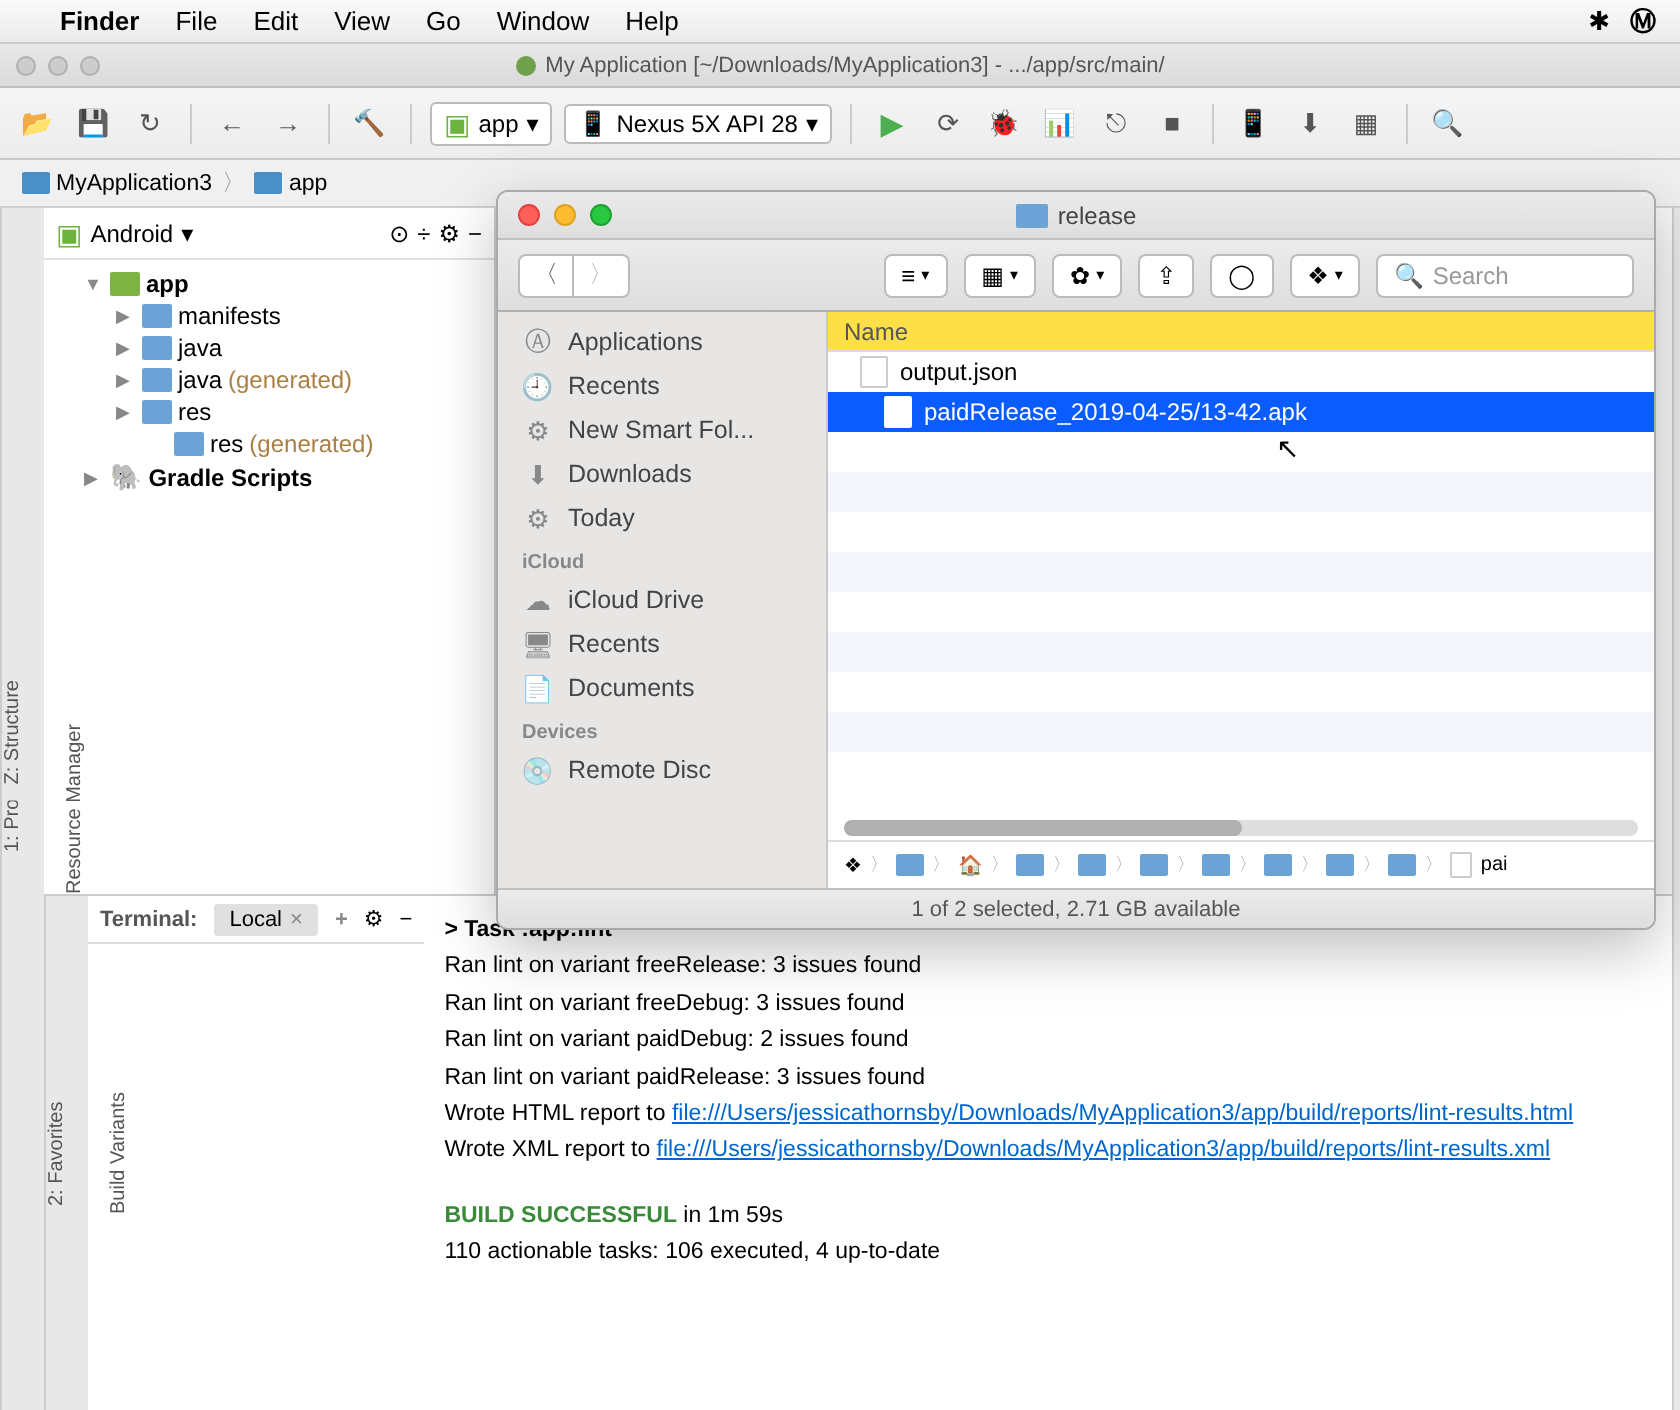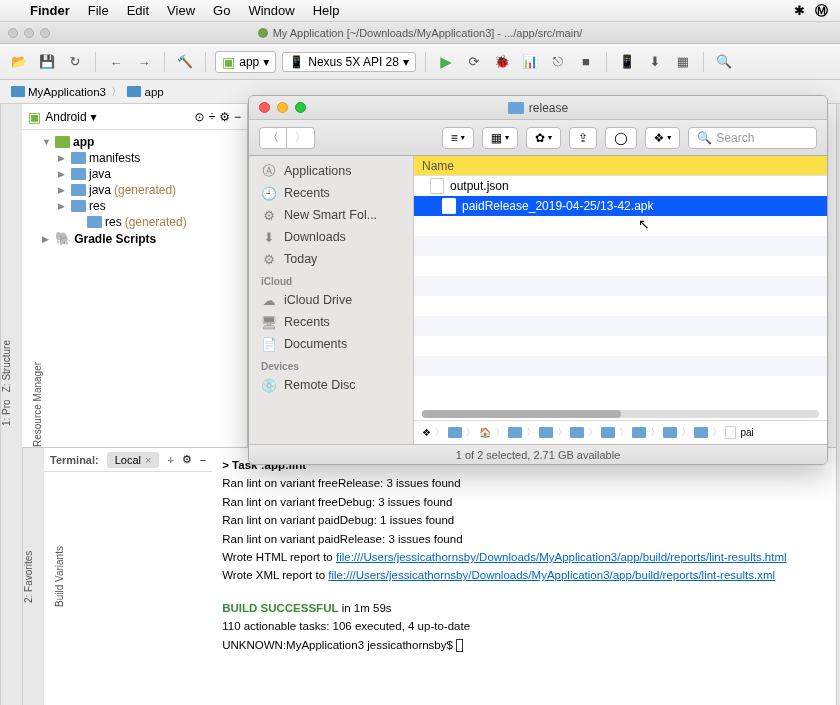--- a/index.html
+++ b/index.html
@@ -259,28 +259,27 @@
               <span style="color:#888;">×</span>
             </span>
             <span style="color:#888;font-weight:700;">+</span>
             <span style="margin-left:auto;">⚙</span>
             <span>−</span>
           </div>
           <div class="term-content">
             <div class="term-bold">&gt; Task :app:lint</div>
             <div>Ran lint on variant freeRelease: 3 issues found</div>
             <div>Ran lint on variant freeDebug: 3 issues found</div>
-            <div>Ran lint on variant paidDebug: 1 issues found</div>
+            <div>Ran lint on variant paidDebug: 2 issues found</div>
             <div>Ran lint on variant paidRelease: 3 issues found</div>
             <div><span>Wrote HTML report to </span><span class="term-link">file:///Users/jessicathornsby/Downloads/MyApplication3/app/build/reports/lint-results.html</span></div>
             <div><span>Wrote XML report to </span><span class="term-link">file:///Users/jessicathornsby/Downloads/MyApplication3/app/build/reports/lint-results.xml</span></div>
             <div style="height:14px;"></div>
             <div><span class="term-green">BUILD SUCCESSFUL</span><span> in 1m 59s</span></div>
             <div>110 actionable tasks: 106 executed, 4 up-to-date</div>
-            <div><span>UNKNOWN:MyApplication3 jessicathornsby$ </span><span class="cursor-box"></span></div>
           </div>
         </div>
       </div>
     </div>
 
     <div class="right-gutter"></div>
   </div>
 </div>
 
 <div class="finder-window">

